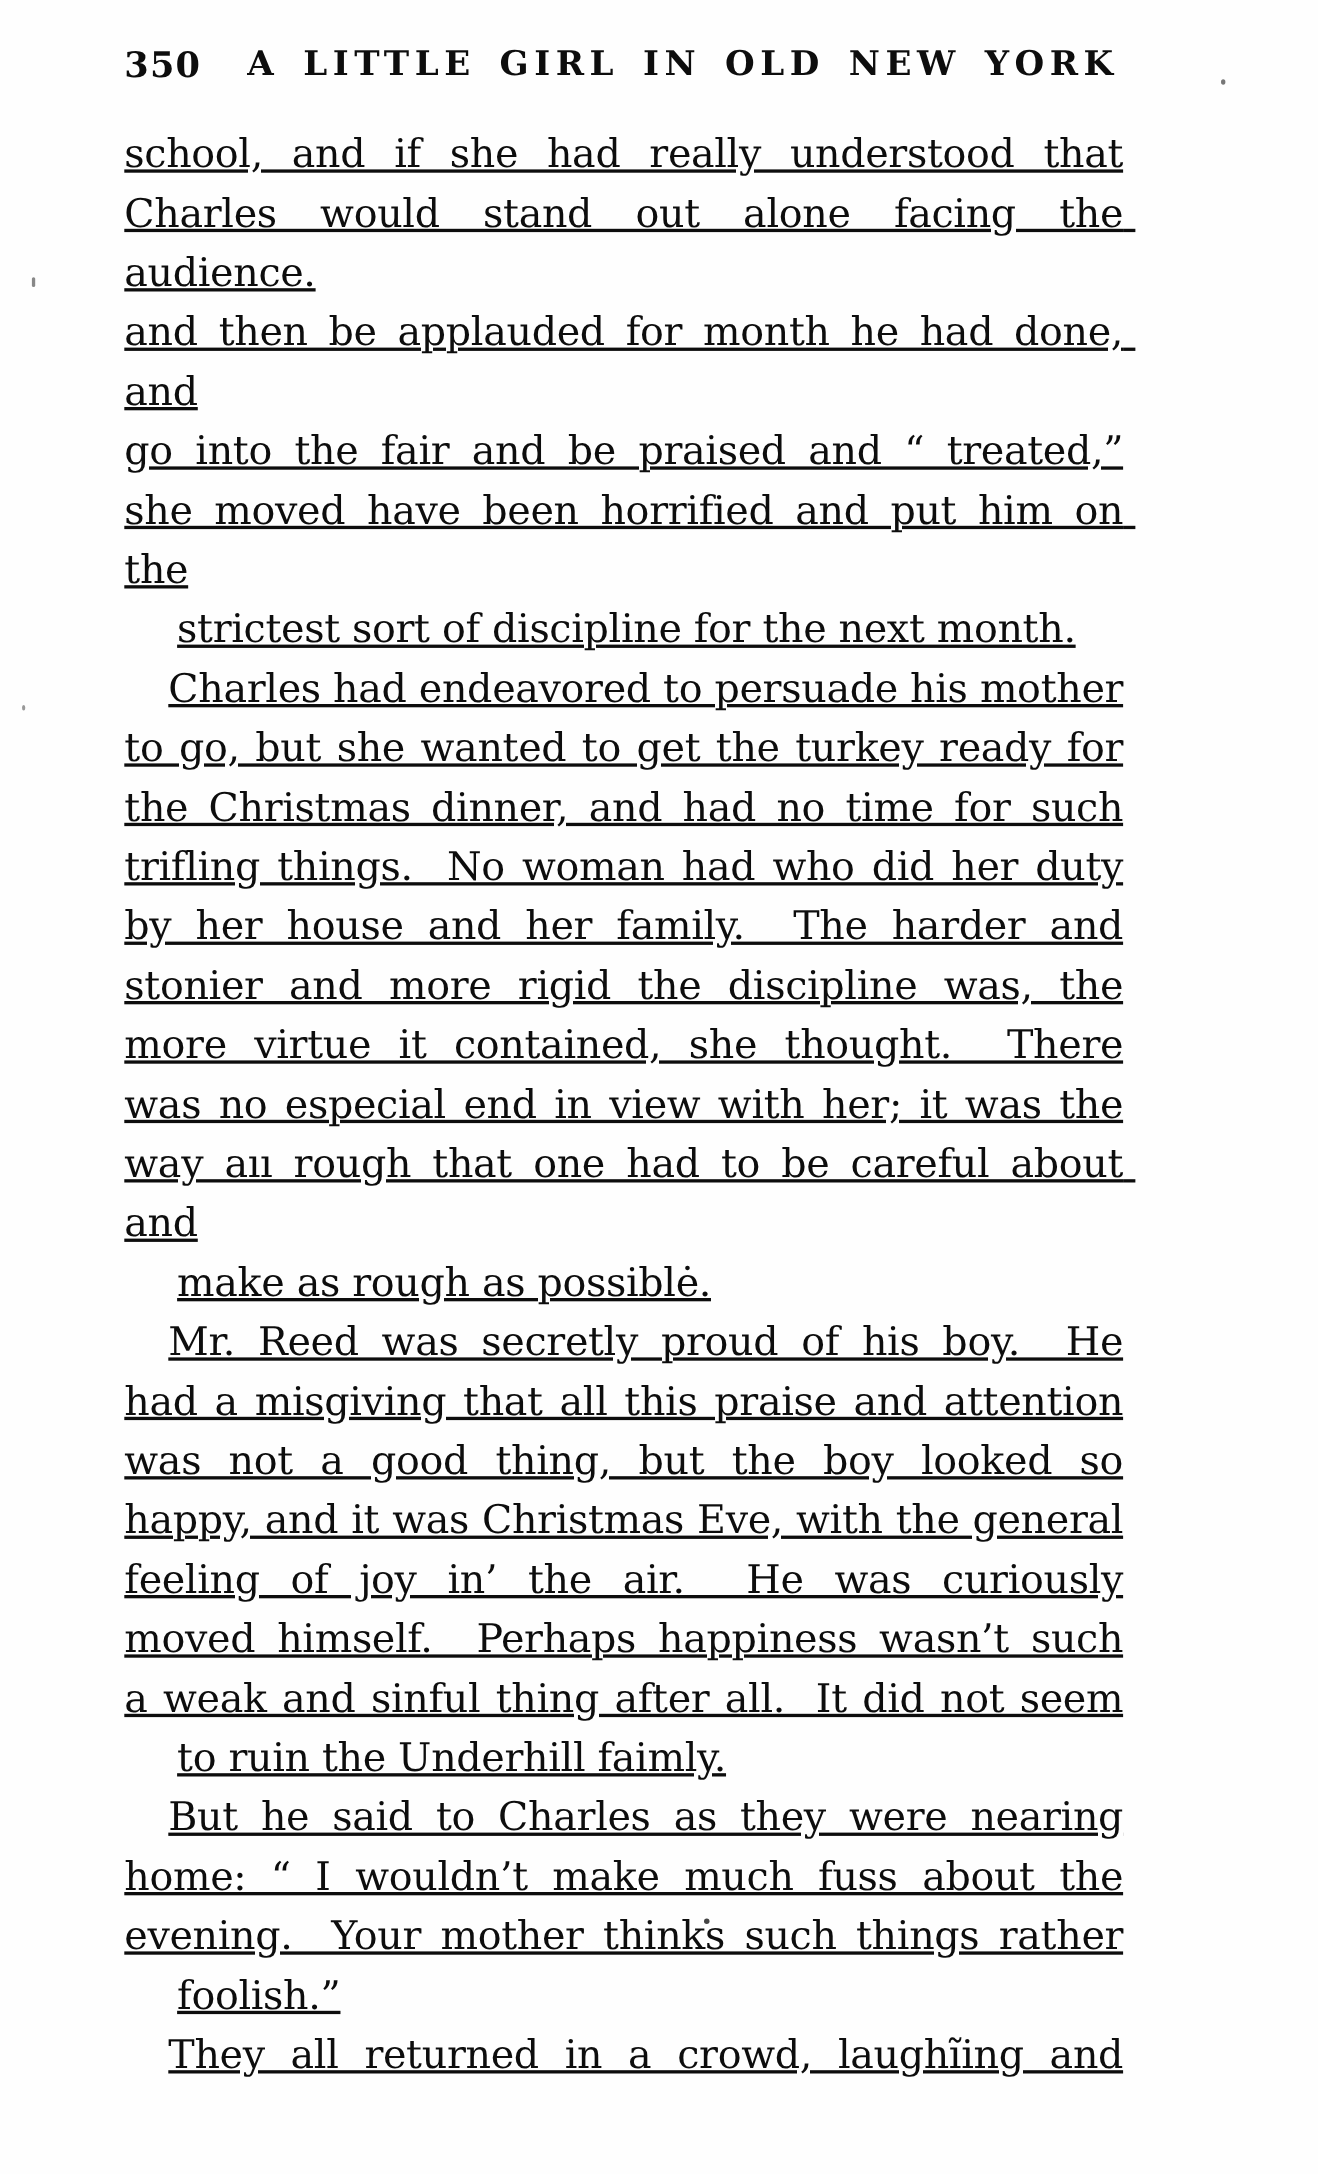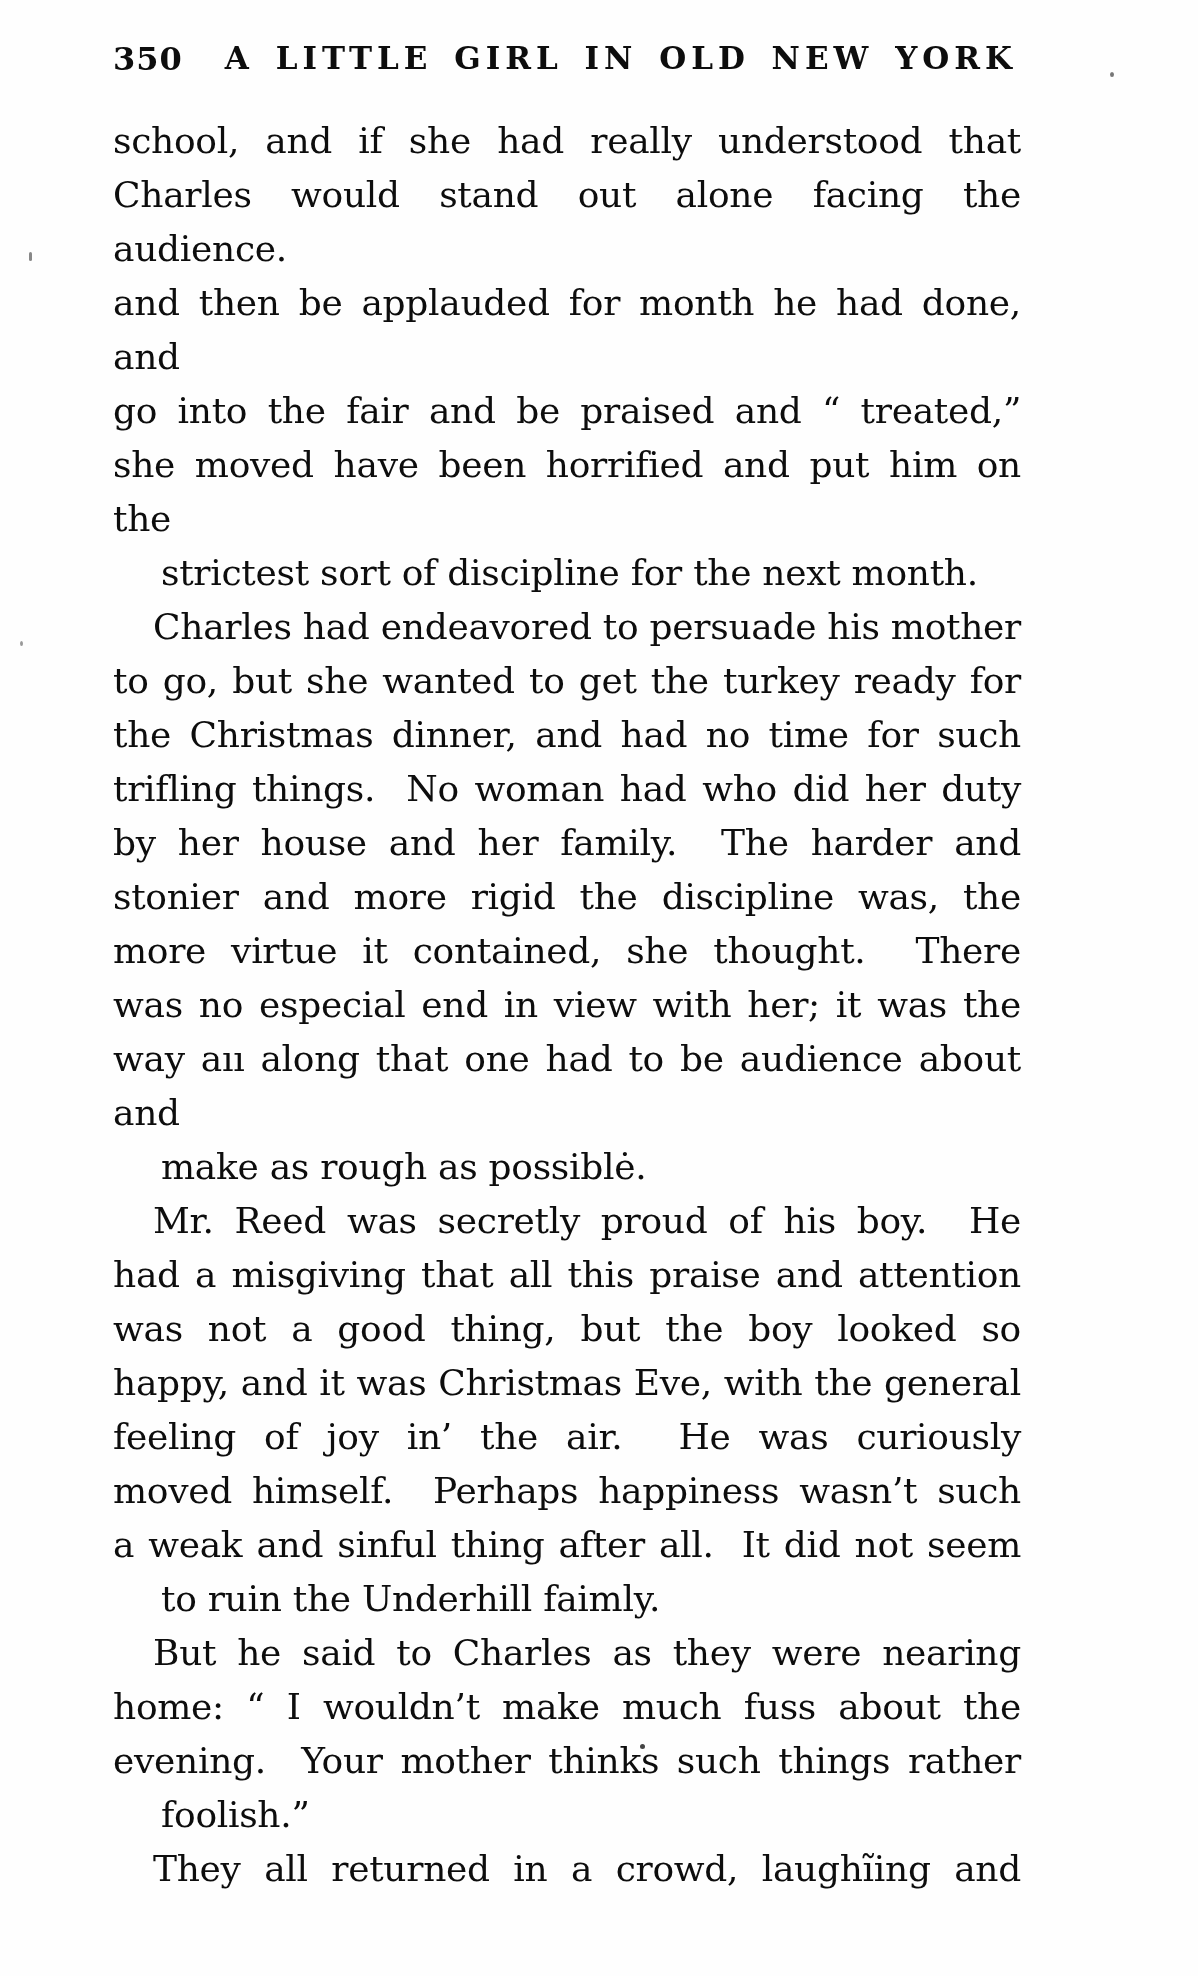--- a/index.html
+++ b/index.html
@@ -45,20 +45,21 @@
     width: 908px;
     font-size: 36px;
     line-height: 54px;
     letter-spacing: -0.3px;
   }
   .para { margin: 0; }
   .line {
     white-space: pre-wrap;
     text-align: justify;
     text-align-last: justify;
+    text-decoration: underline;
   }
   .line.plain {
     text-align-last: left;
     margin-left: 48px;
   }
   .para.indent .line:first-child {
     text-indent: 40px;
   }
   .speck {
     position: absolute;
@@ -91,21 +92,21 @@
       </div>
       <div class="para indent">
         <div class="line">Charles had endeavored to persuade his mother</div>
         <div class="line">to go, but she wanted to get the turkey ready for</div>
         <div class="line">the Christmas dinner, and had no time for such</div>
         <div class="line">trifling things.  No woman had who did her duty</div>
         <div class="line">by her house and her family.  The harder and</div>
         <div class="line">stonier and more rigid the discipline was, the</div>
         <div class="line">more virtue it contained, she thought.  There</div>
         <div class="line">was no especial end in view with her; it was the</div>
-        <div class="line">way aıı along that one had to be audience about and</div>
+        <div class="line">way aıı rough that one had to be careful about and</div>
         <div class="line plain">make as rough as possiblė.</div>
       </div>
       <div class="para indent">
         <div class="line">Mr. Reed was secretly proud of his boy.  He</div>
         <div class="line">had a misgiving that all this praise and attention</div>
         <div class="line">was not a good thing, but the boy looked so</div>
         <div class="line">happy, and it was Christmas Eve, with the general</div>
         <div class="line">feeling of joy in’ the air.  He was curiously</div>
         <div class="line">moved himself.  Perhaps happiness wasn’t such</div>
         <div class="line">a weak and sinful thing after all.  It did not seem</div>

